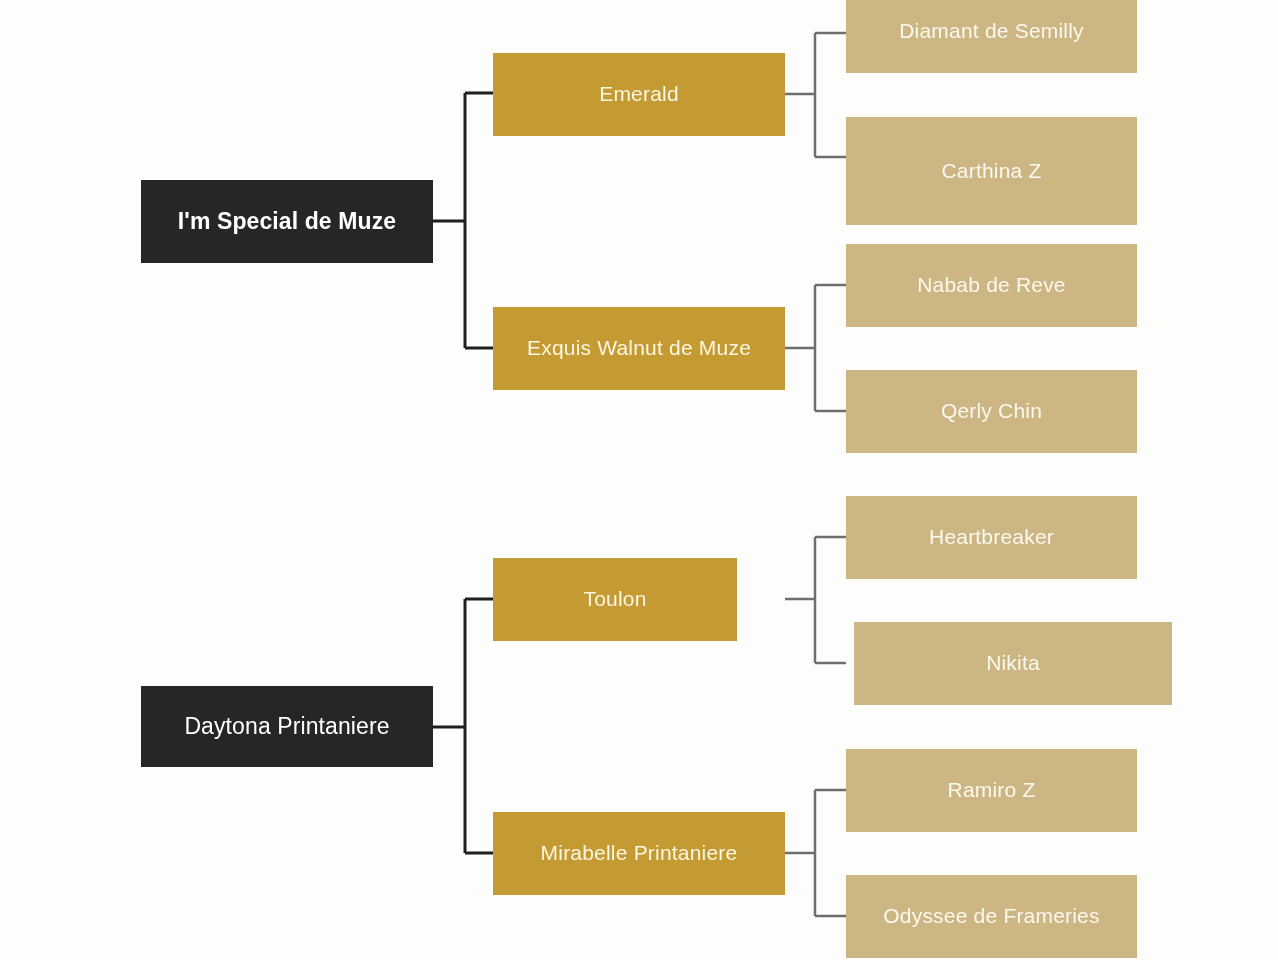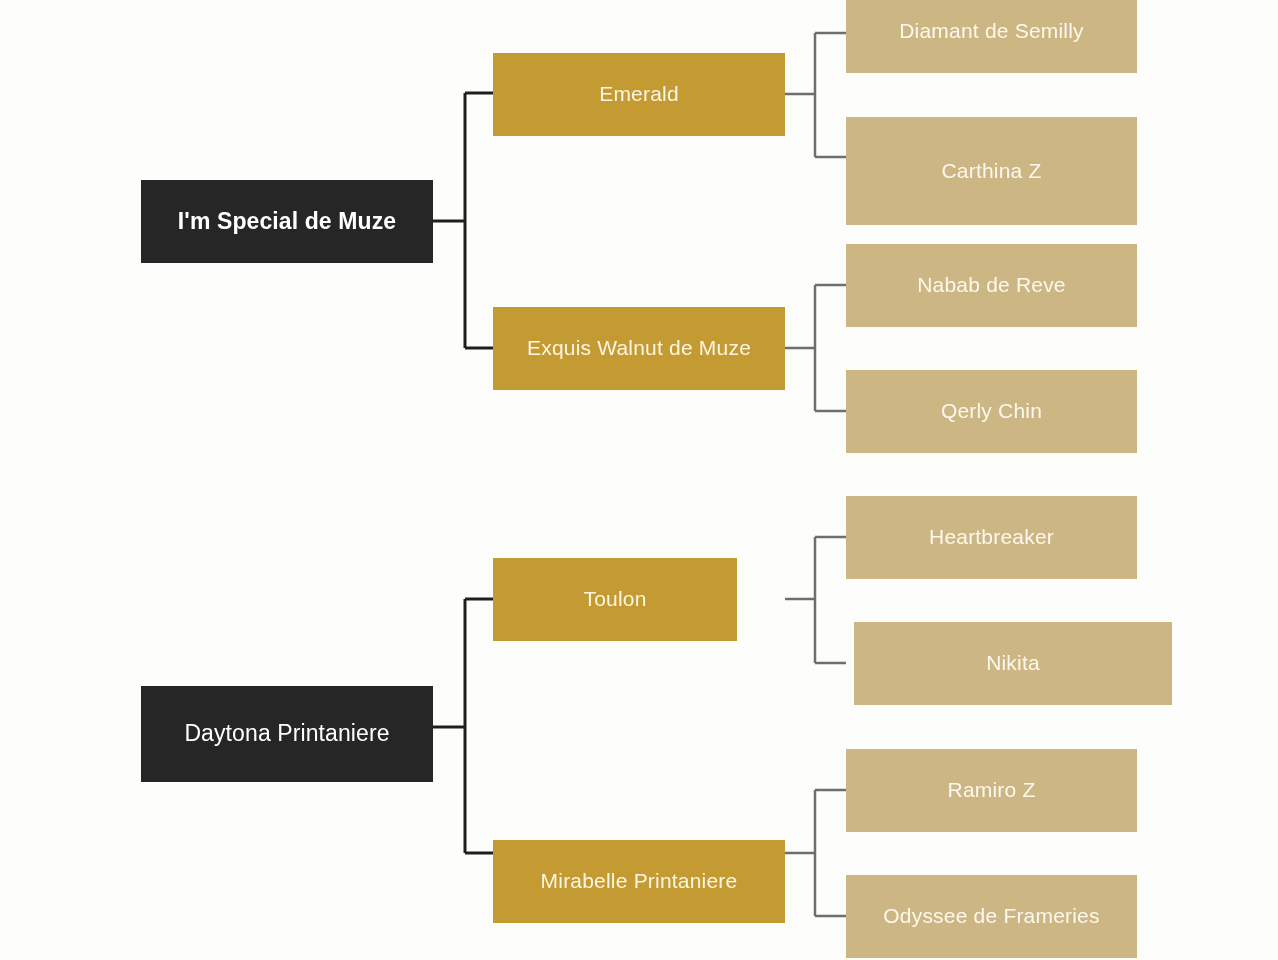--- a/index.html
+++ b/index.html
@@ -129,25 +129,25 @@
   <div class="node node-parent" style="left:493px; top:53px; width:292px; height:83px;">Emerald</div>
 
   <div class="node node-grandparent" style="left:846px; top:-10px; width:291px; height:83px;">Diamant de Semilly</div>
 
   <div class="node node-grandparent" style="left:846px; top:117px; width:291px; height:108px;">Carthina Z</div>
 
   <div class="node node-grandparent" style="left:846px; top:244px; width:291px; height:83px;text-align:right;">Nabab de Reve</div>
 
   <div class="node node-grandparent" style="left:846px; top:370px; width:291px; height:83px;">Qerly Chin</div>
 
-  <div class="node node-root regular" style="left:141px; top:686px; width:292px; height:96px;">Daytona Printaniere</div>
+  <div class="node node-root regular" style="left:141px; top:686px; width:292px; height:81px;">Daytona Printaniere</div>
 
   <div class="node node-parent" style="left:493px; top:558px; width:244px; height:83px;">Toulon</div>
 
-  <div class="node node-parent" style="left:493px; top:840px; width:292px; height:83px;">Mirabelle Printaniere</div>
+  <div class="node node-parent" style="left:493px; top:812px; width:292px; height:83px;">Mirabelle Printaniere</div>
 
   <div class="node node-grandparent" style="left:846px; top:496px; width:291px; height:83px;">Heartbreaker</div>
 
   <div class="node node-grandparent" style="left:846px; top:622px; width:318px; height:83px;margin-left:8px;">Nikita</div>
 
   <div class="node node-grandparent" style="left:846px; top:749px; width:291px; height:83px;">Ramiro Z</div>
 
   <div class="node node-grandparent" style="left:846px; top:875px; width:291px; height:83px;">Odyssee de Frameries</div>
 
 </div>

